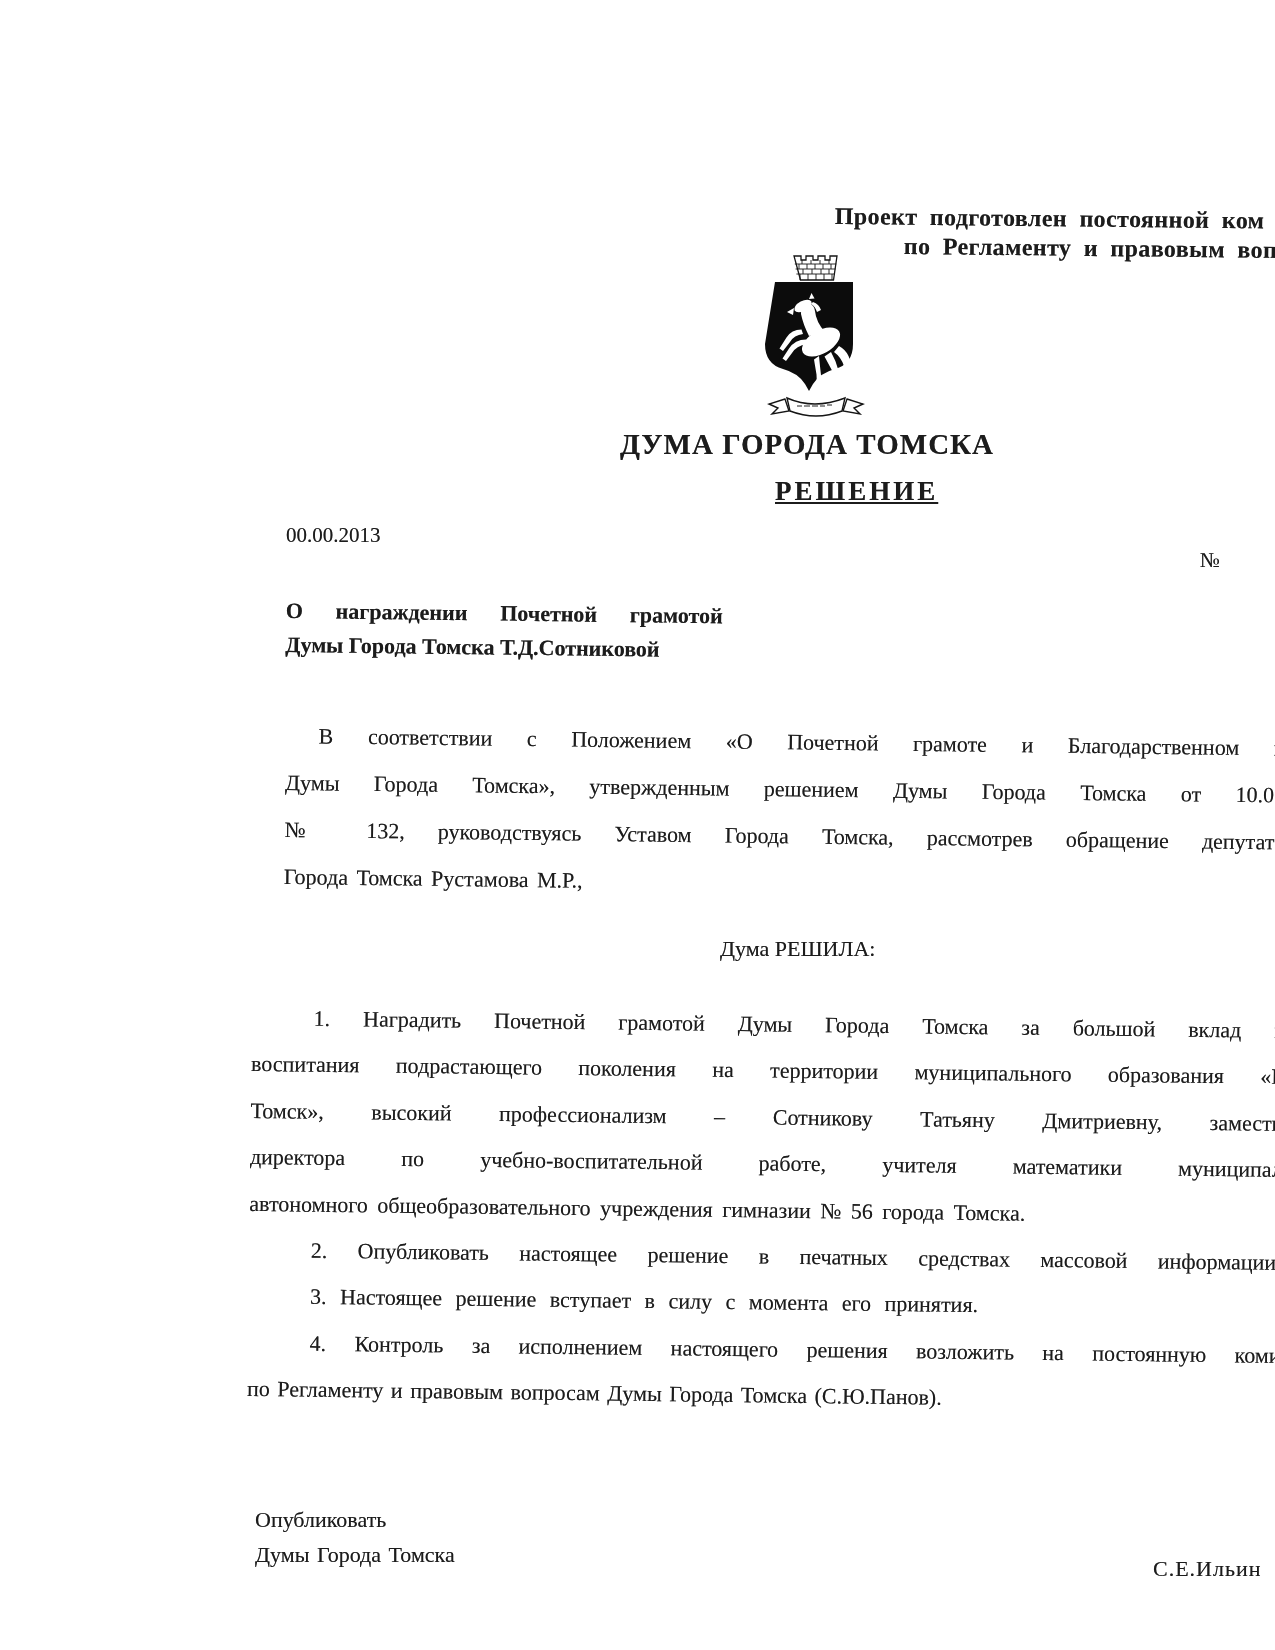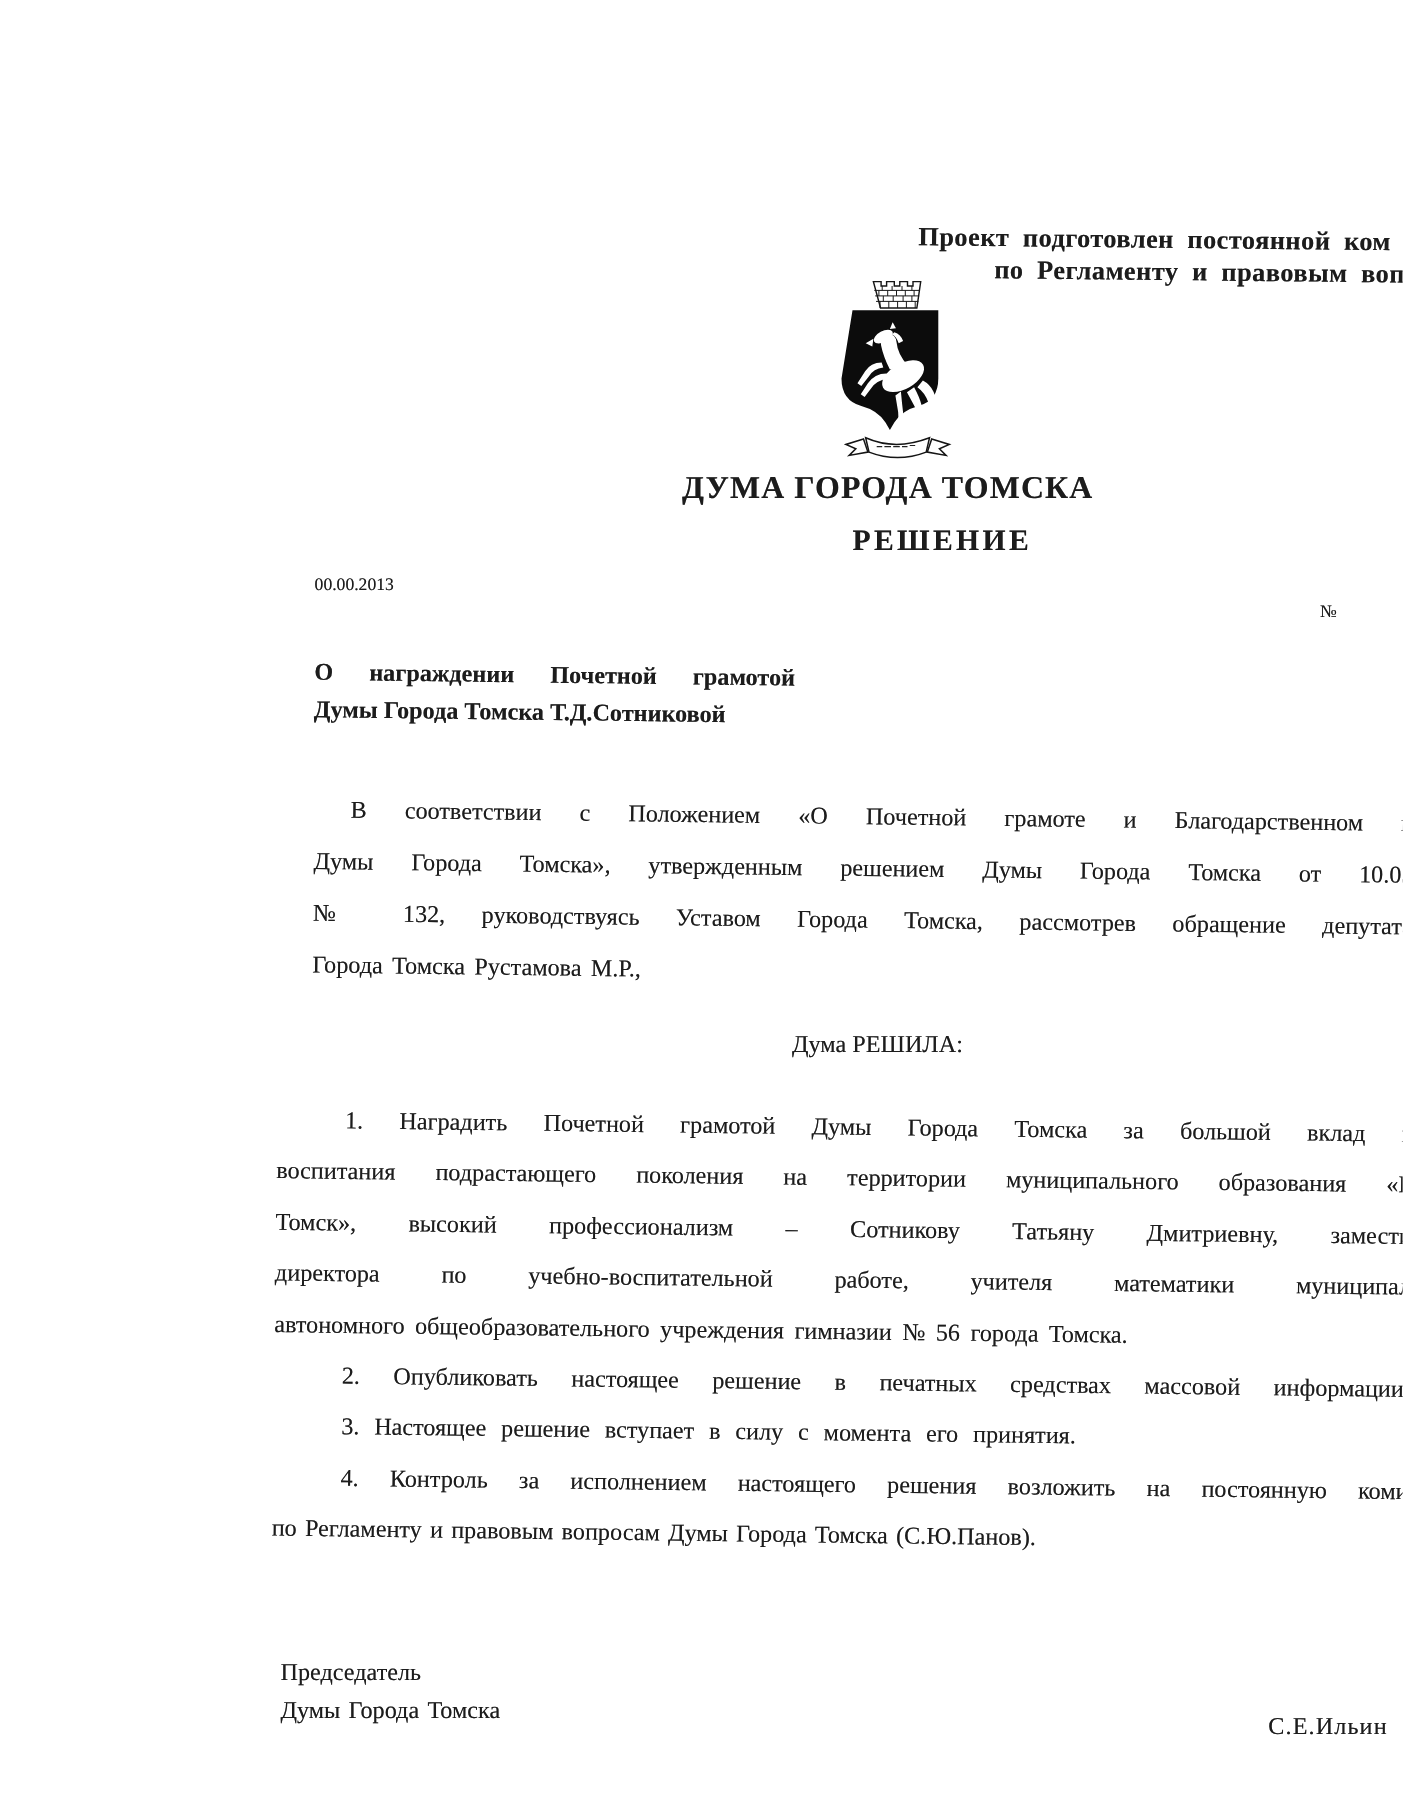--- a/index.html
+++ b/index.html
@@ -4,22 +4,22 @@
 <style>
   html,body{margin:0;padding:0;background:#ffffff;overflow:hidden;}
   body{width:1275px;height:1650px;position:relative;
        font-family:"Liberation Serif","DejaVu Serif",serif;color:#1c1c1c;}
   .abs{position:absolute;}
   .nw{white-space:nowrap;}
   .b{font-weight:bold;}
   .ink{text-shadow:0 0 .5px rgba(20,20,20,.55);}
   .hdr{font-size:24px;word-spacing:6px;letter-spacing:.4px;}
   .title{font-size:29px;letter-spacing:1px;text-align:right;}
-  .doctype{font-size:27px;letter-spacing:3px;}
-  .meta{font-size:16px;}
+  .doctype{font-size:27px;letter-spacing:3px;text-decoration:underline;}
+  .meta{font-size:21px;}
   .subj{font-size:22px;line-height:34px;width:437px;transform:rotate(.7deg);transform-origin:0 0;}
   .para{font-size:22px;transform:rotate(.72deg);transform-origin:0 0;}
   .pre{line-height:47px;width:1000px;}
   .items{line-height:46.4px;width:1033px;}
   .ln{display:block;}
   .j{text-align:justify;text-align-last:justify;}
   .ind{text-indent:62px;}
   .ind1{text-indent:33px;}
   .sig{font-size:22px;line-height:35px;word-spacing:2px;}
   .heading-center{font-size:22px;margin-left:36px;}
@@ -98,18 +98,18 @@
     <div class="ln j">Томск», высокий профессионализм – Сотникову Татьяну Дмитриевну, замести</div>
     <div class="ln j">директора по учебно-воспитательной работе, учителя математики муниципал</div>
     <div class="ln" style="word-spacing:4px">автономного общеобразовательного учреждения гимназии № 56 города Томска.</div>
     <div class="ln j ind">2. Опубликовать настоящее решение в печатных средствах массовой информации.</div>
     <div class="ln ind" style="word-spacing:8px">3. Настоящее решение вступает в силу с момента его принятия.</div>
     <div class="ln j ind">4. Контроль за исполнением настоящего решения возложить на постоянную коми</div>
     <div class="ln" style="word-spacing:2px">по Регламенту и правовым вопросам Думы Города Томска (С.Ю.Панов).</div>
   </div>
 
   <div class="abs sig ink" style="left:255px;top:1502px">
-    <div class="ln">Председатель</div>
+    <div class="ln">Опубликовать</div>
     <div class="ln">Думы Города Томска</div>
   </div>
   <div class="abs nw sig ink" style="left:1153px;top:1551px;letter-spacing:1px">С.Е.Ильин</div>
 
 </div>
 
 </body></html>

